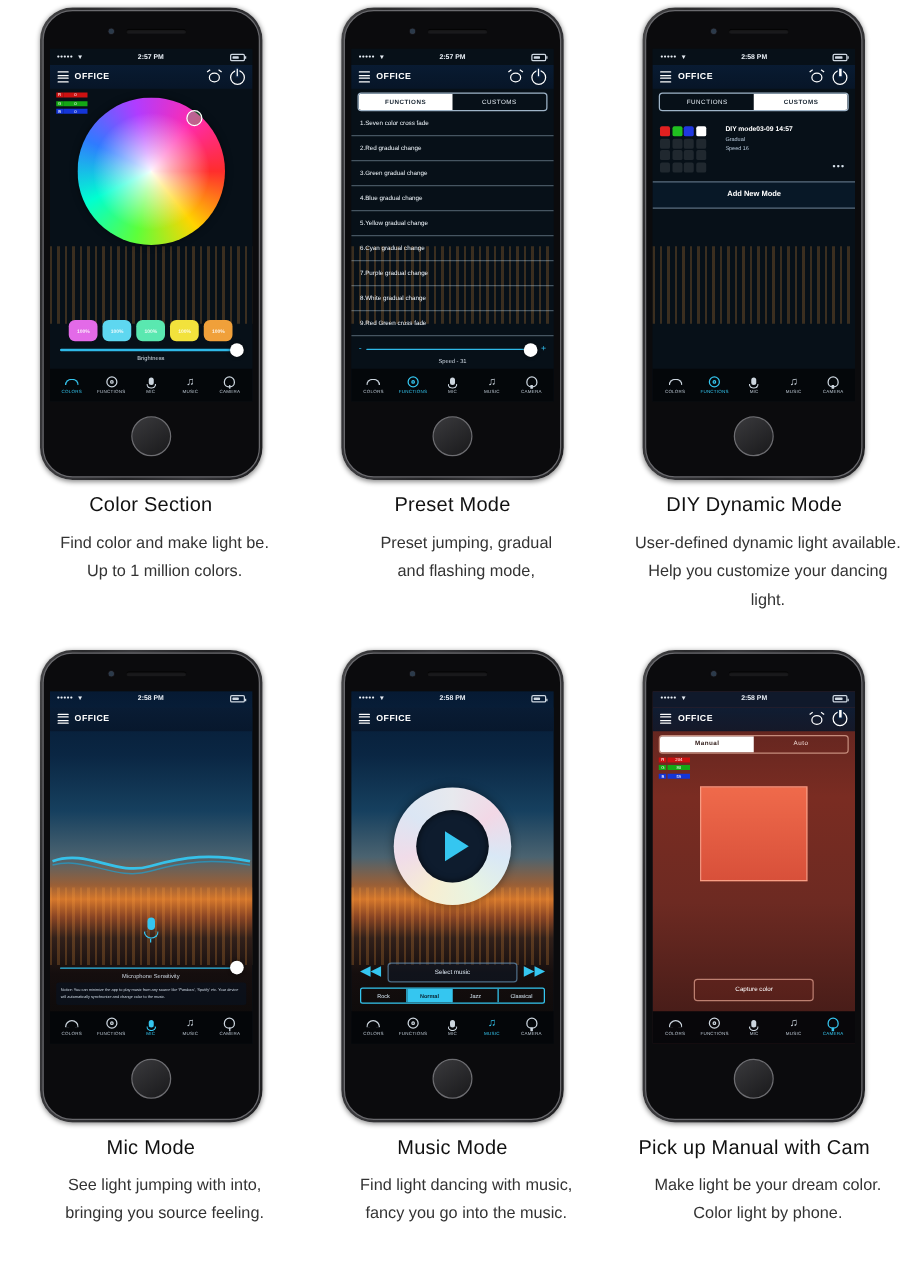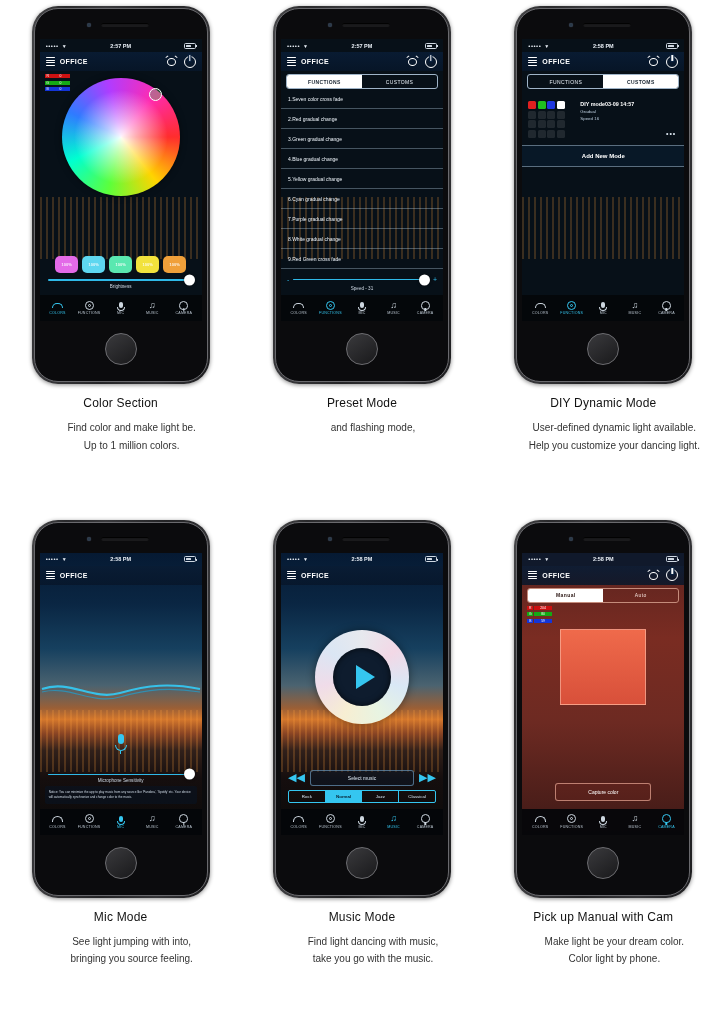--- a/index.html
+++ b/index.html
@@ -205,22 +205,22 @@
   .camscreen { position:absolute; inset:0; background:linear-gradient(180deg,#5a231f 0%, #7a2c22 30%, #6d2a22 60%, #3e1916 100%); }
   .cam-preview { position:relative; z-index:3; margin:26px auto 0; width:86px; height:76px;
     background:linear-gradient(180deg,#ef6a4b,#d8503a); border:1px solid rgba(255,200,180,.55); }
   .capbtn { position:relative; z-index:3; margin:0 auto; width:96px; text-align:center; font-size:5px; color:#fff;
     padding:5px 0; border:1px solid rgba(255,190,170,.6); border-radius:3px; background:rgba(120,40,30,.25); }
   .segdark { position:relative; z-index:4; margin:3px 5px 0; display:flex; border:1px solid #c58c7c; border-radius:3px; overflow:hidden; }
   .segdark .seg.on { background:#fff; color:#2a1512; }
   .segdark .seg { color:#f1dcd6; }
   
   .caption { margin-top:12px; text-align:center; width:100%; }
-  .cap-title { font-size:12px; color:#111; letter-spacing:.2px; }
-  .cap-lines { margin-top:9px; font-size:10px; color:#333; line-height:1.75;padding-left:22px; }
+  .cap-title { font-size:16px; color:#111; letter-spacing:.2px; }
+  .cap-lines { margin-top:9px; font-size:13px; color:#333; line-height:1.75;padding-left:22px; }
   .spacer { flex:1 }
 </style>
 </head>
 <body>
 
 <div class="grid">
 
   <div class="cell">
     <div class="phone">
       <div class="phone-inner">
@@ -443,20 +443,21 @@
           </div>
         </div>
         <div class="home-wrap">
             <span class="home-btn"></span>
           </div>
       </div>
     </div>
     <div class="caption">
       <div class="cap-title">Preset Mode</div>
       <div class="cap-lines">
+        <div>Preset jumping, gradual</div>
         <div>and flashing mode,</div>
       </div>
     </div>
   </div>
 
   <div class="cell">
     <div class="phone">
       <div class="phone-inner">
         <div class="ear-row">
           <span class="cam"></span>
@@ -770,21 +771,21 @@
         </div>
         <div class="home-wrap">
             <span class="home-btn"></span>
           </div>
       </div>
     </div>
     <div class="caption">
       <div class="cap-title">Music Mode</div>
       <div class="cap-lines">
         <div>Find light dancing with music,</div>
-        <div>take you go with the music.</div>
+        <div>fancy you go into the music.</div>
       </div>
     </div>
   </div>
 
   <div class="cell">
     <div class="phone">
       <div class="phone-inner">
         <div class="ear-row">
           <span class="cam"></span>
           <span class="speaker"></span>

